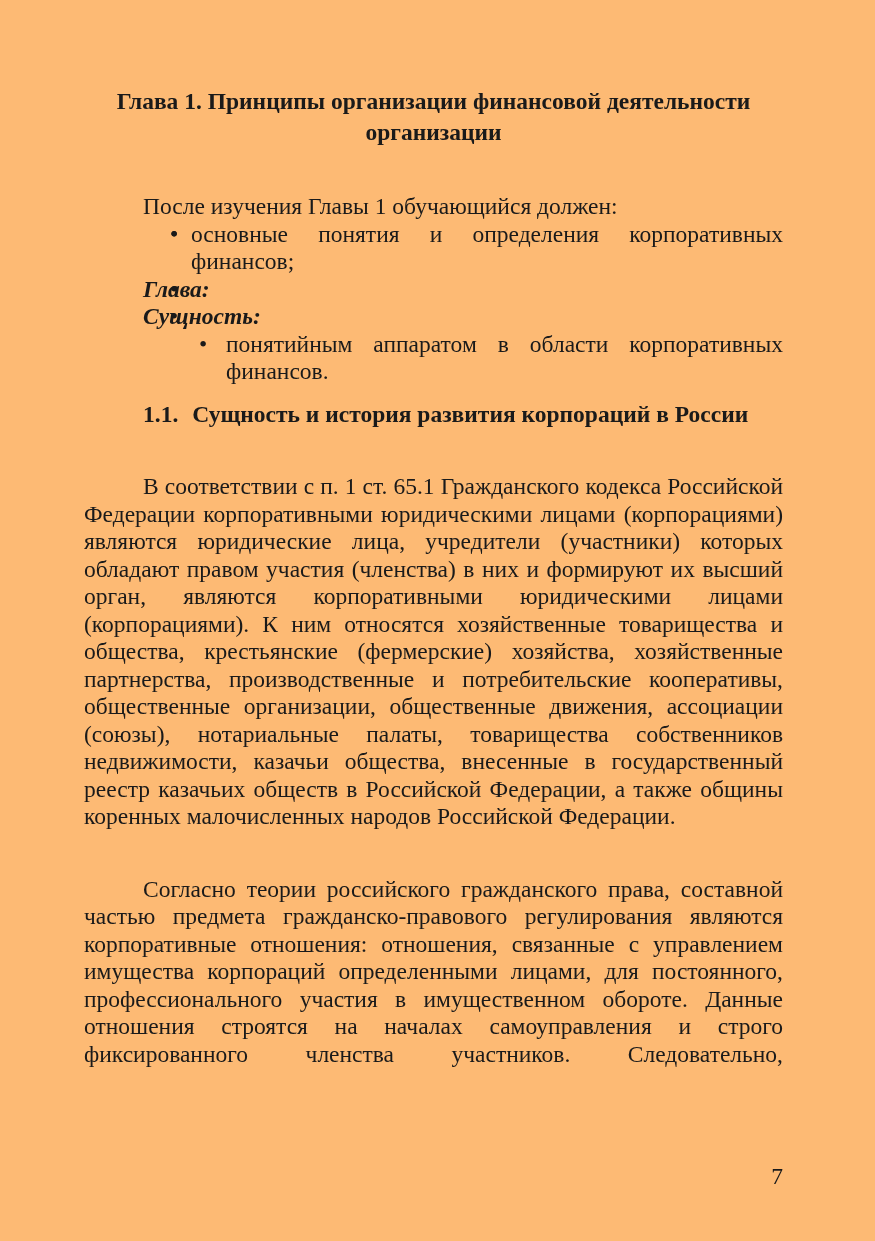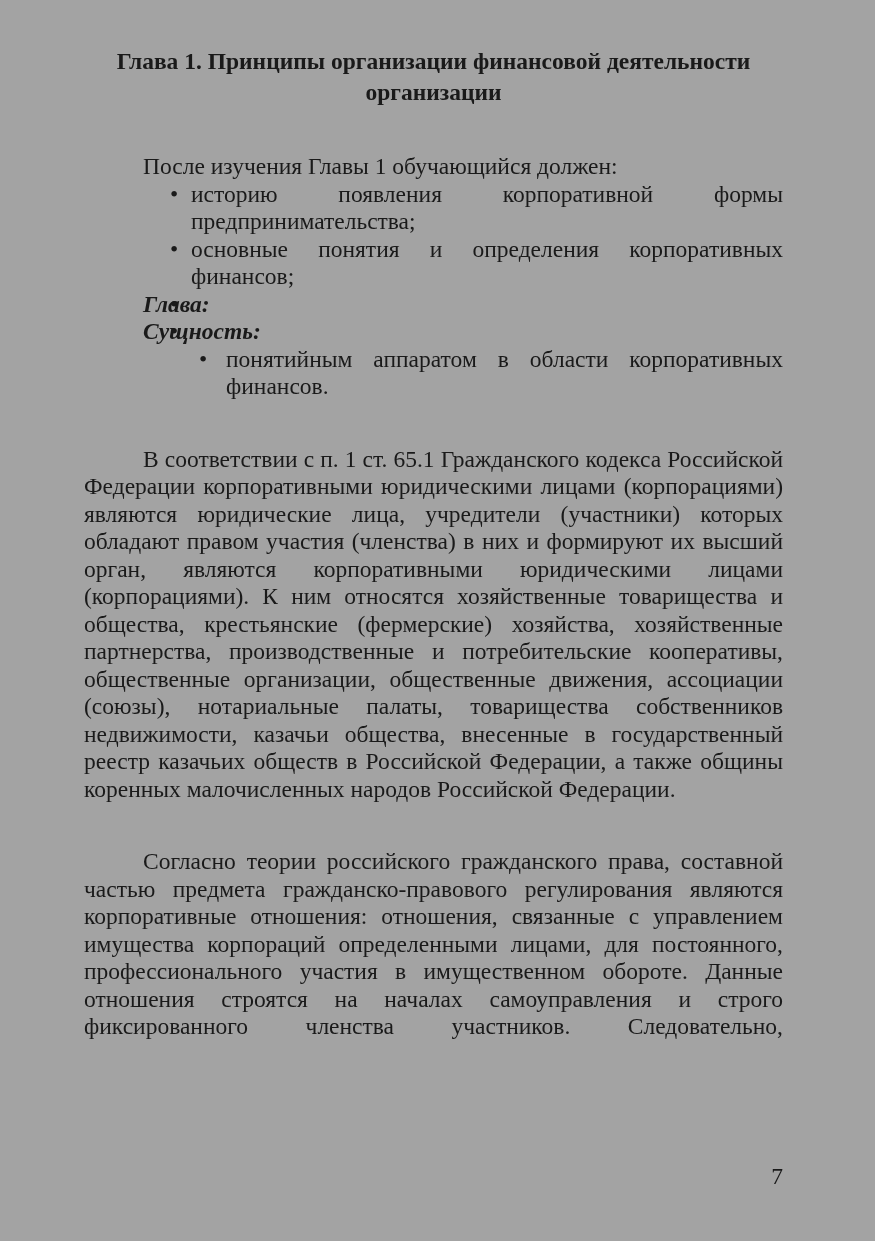--- a/index.html
+++ b/index.html
@@ -5,26 +5,26 @@
   html, body {
     margin: 0;
     padding: 0;
     background: #ffffff;
   }
   .page {
     position: relative;
     width: 875px;
     height: 1241px;
     box-sizing: border-box;
-    background: #a3a3a3;
+    background: #fdba74;
     color: #1a1a1a;
     font-family: "Liberation Serif", "DejaVu Serif", serif;
     font-size: 23.5px;
     line-height: 27.5px;
-    padding: 46px 92px 0 84px;
+    padding: 86px 92px 0 84px;
     overflow: hidden;
   }
   .chapter-title {
     margin: 0 0 22px 0;
     font-size: 23.5px;
     line-height: 31px;
     font-weight: bold;
     text-align: center;
   }
   p { margin: 0; }
@@ -75,21 +75,20 @@
 <div class="page">
 
   <h1 class="chapter-title">Глава 1. Принципы организации финансовой деятельности организации</h1>
 
   <p class="indent">После изучения Главы 1 обучающийся должен:</p>
 
 
   <ul class="bullet-list">
     <li class="bullet-item">
       <span class="bullet">•</span>
-      <span>историю появления корпоративной формы предпринимательства;</span>
     </li>
     <li class="bullet-item">
       <span class="bullet">•</span>
       <span>основные понятия и определения корпоративных финансов;</span>
     </li>
     <li class="bullet-item">
       <span class="bullet">•</span>
     </li>
   </ul>
 
@@ -103,20 +102,23 @@
 
   <p class="obj-label">Сущность:</p>
 
   <ul class="bullet-list deep">
     <li class="bullet-item">
       <span class="bullet">•</span>
       <span>понятийным аппаратом в области корпоративных финансов.</span>
     </li>
   </ul>
 
+  <h2 class="section-heading">
+    <span class="sec-num">1.1.</span><span>Сущность и история развития корпораций в России</span>
+  </h2>
 
   <p class="body-par indent">В соответствии с п. 1 ст. 65.1 Гражданского кодекса Российской Федерации корпоративными юридическими лицами (корпорациями) являются юридические лица, учредители (участники) которых обладают правом участия (членства) в них и формируют их высший орган, являются корпоративными юридическими лицами (корпорациями). К ним относятся хозяйственные товарищества и общества, крестьянские (фермерские) хозяйства, хозяйственные партнерства, производственные и потребительские кооперативы, общественные организации, общественные движения, ассоциации (союзы), нотариальные палаты, товарищества собственников недвижимости, казачьи общества, внесенные в государственный реестр казачьих обществ в Российской Федерации, а также общины коренных малочисленных народов Российской Федерации.</p>
 
   <p class="body-par indent stretch-last">Согласно теории российского гражданского права, составной частью предмета гражданско-правового регулирования являются корпоративные отношения: отношения, связанные с управлением имущества корпораций определенными лицами, для постоянного, профессионального участия в имущественном обороте. Данные отношения строятся на началах самоуправления и строго фиксированного членства участников. Следовательно,</p>
 
   <div class="page-number">7</div>
 
 </div>
 
 </body></html>

